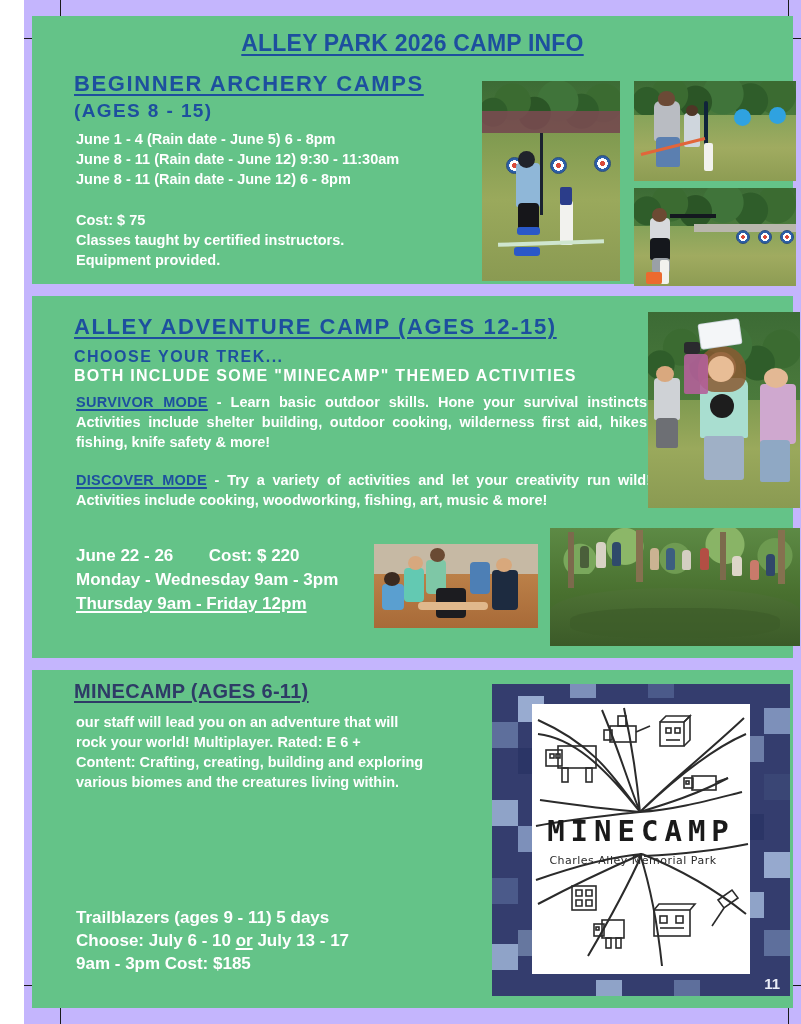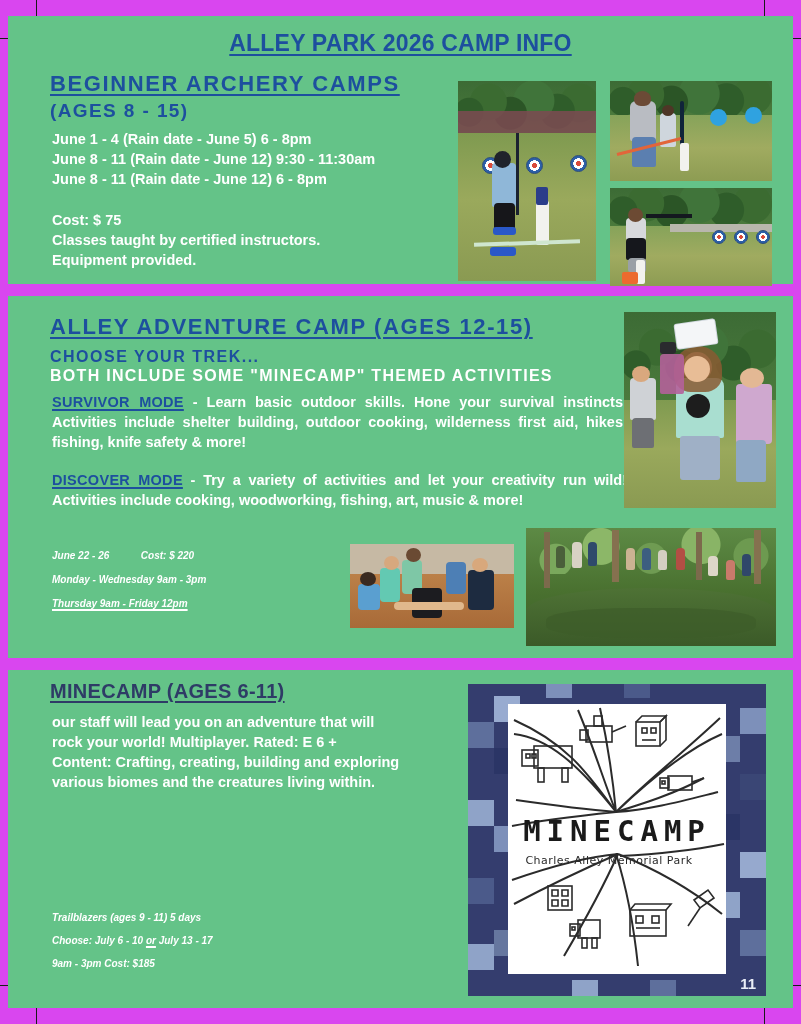--- a/index.html
+++ b/index.html
@@ -1,19 +1,19 @@
 <!DOCTYPE html>
 <html><head>
 <meta charset="utf-8">
 <style>
   html,body{margin:0;padding:0;background:#ffffff;}
   body{width:801px;height:1024px;position:relative;overflow:hidden;
        font-family:"Liberation Sans","DejaVu Sans",sans-serif;}
 
-  .page{position:absolute;inset:0;background:#d946ef;}
+  .page{position:absolute;inset:0;background:#c4b5fd;margin-left:24px;}
 
   
   .crop{position:absolute;background:#1a1a1a;}
   .crop.h{height:1px;width:26px;}
   .crop.v{width:1px;height:26px;}
 
   .panel{position:absolute;left:8px;right:8px;background:#64c388;}
   .panel.p1{top:16px;height:268px;}
   .panel.p2{top:296px;height:362px;}
   .panel.p3{top:670px;height:338px;}
@@ -31,21 +31,21 @@
   }
   .head-blue.sub{font-size:19px;text-decoration:none;letter-spacing:1.4px;}
   .head-navy{
     color:#2e3b66;font-weight:bold;font-size:20px;letter-spacing:.3px;
     text-decoration:underline;text-underline-offset:3px;text-decoration-thickness:2px;
     margin:0;
   }
   .white{color:#ffffff;font-weight:bold;}
   .brown{color:#4a2c14;font-weight:bold;}
   .ln{font-size:14.5px;line-height:20px;color:#ffffff;font-weight:bold;}
-  .ln.big{font-size:10px;font-style:italic;}
+  .ln.big{font-size:17px;}
   .u{text-decoration:underline;text-underline-offset:2px;text-decoration-thickness:2px;}
   .lbl-blue{color:#1d4f9e;font-weight:bold;text-decoration:underline;
             text-underline-offset:2px;text-decoration-thickness:2px;letter-spacing:.3px;}
 
   .block{position:absolute;}
 
   
   .photo{position:absolute;overflow:hidden;background:#5c7a4a;}
   .ph-grass{position:absolute;left:0;right:0;bottom:0;}
 

